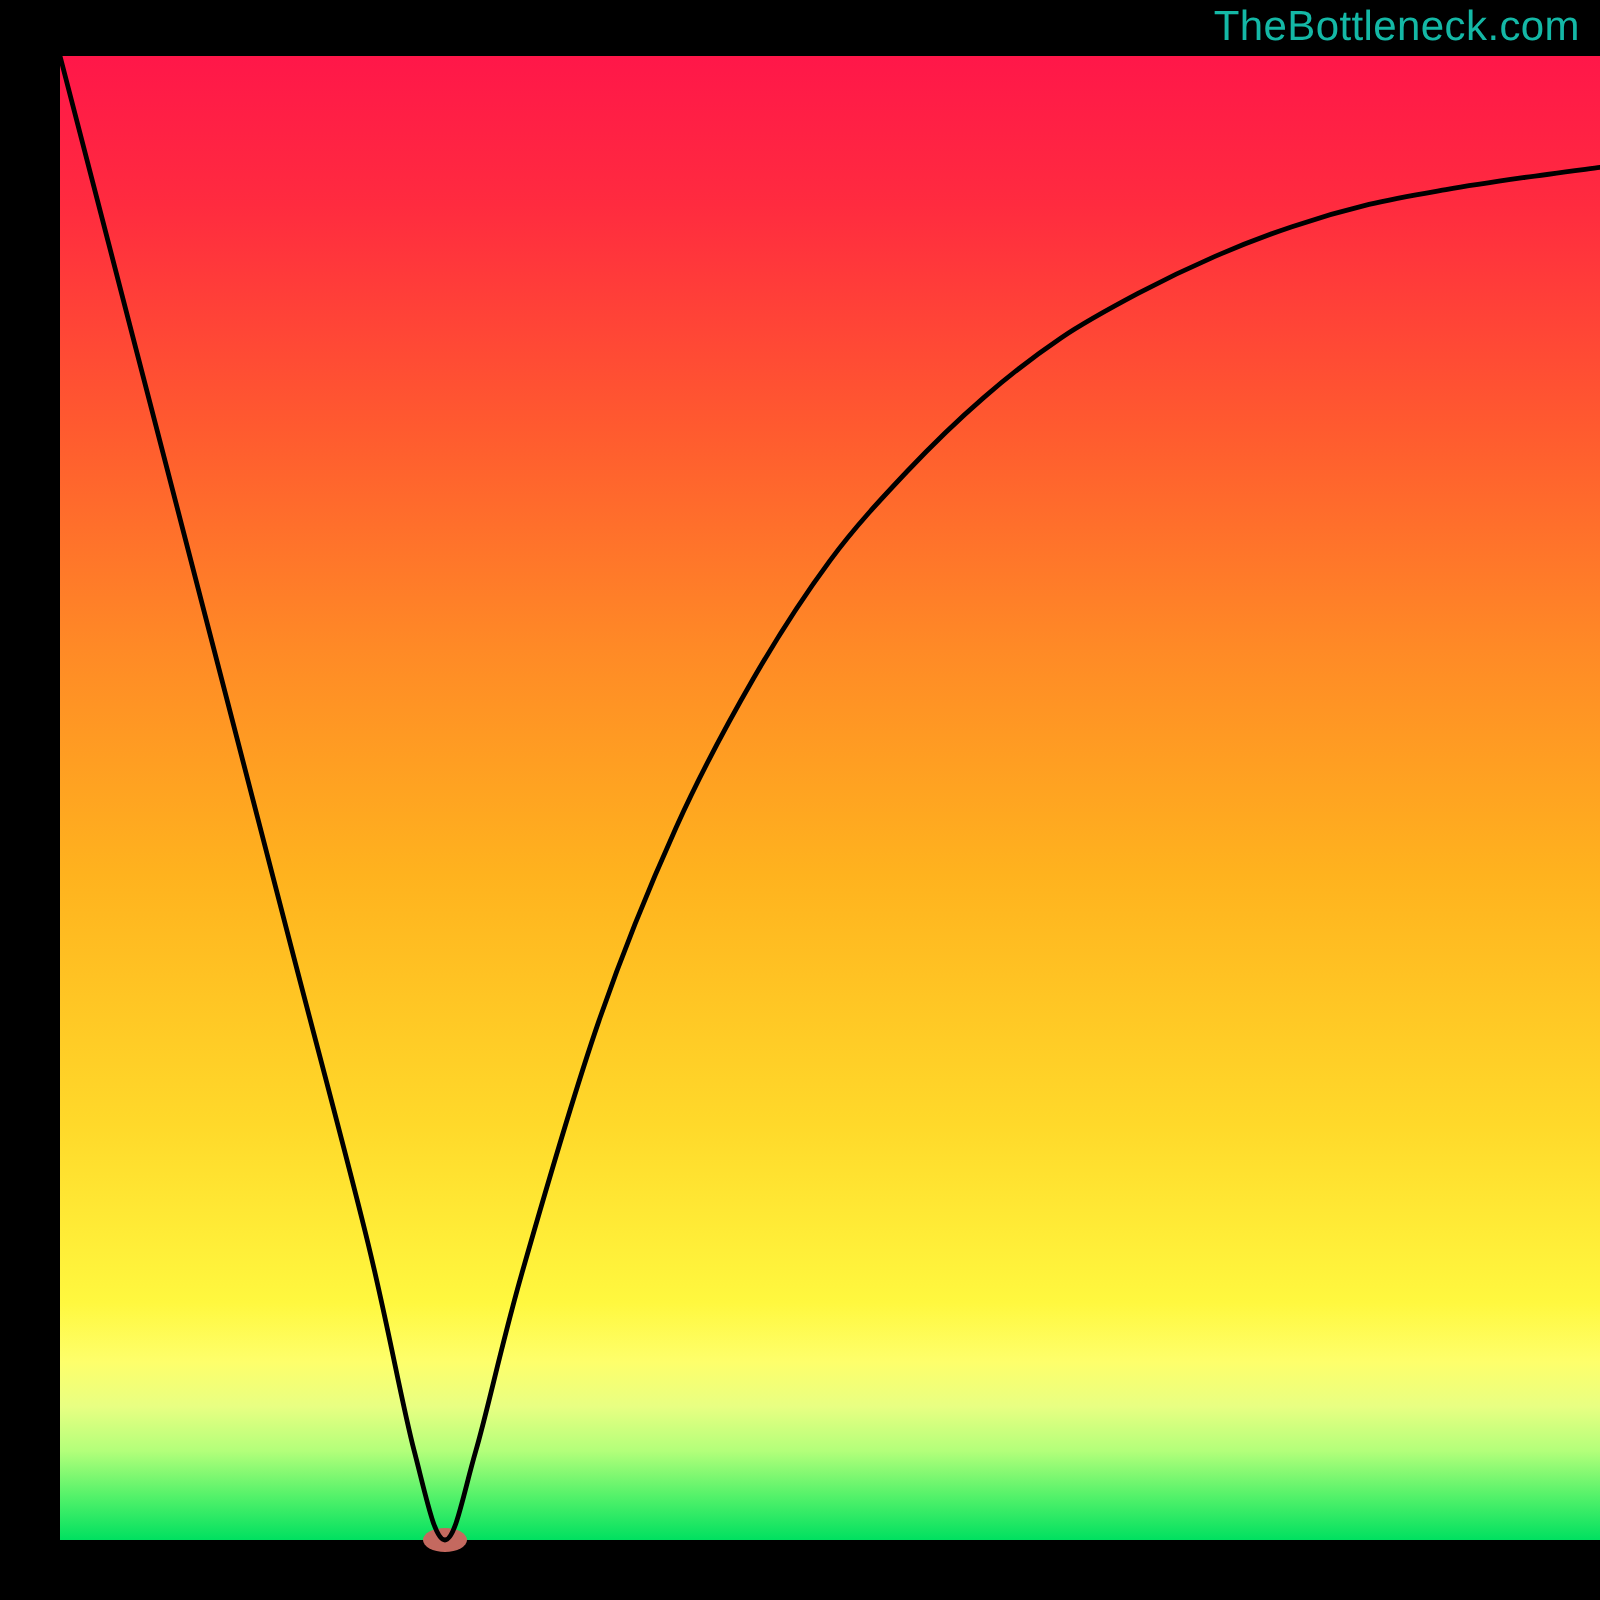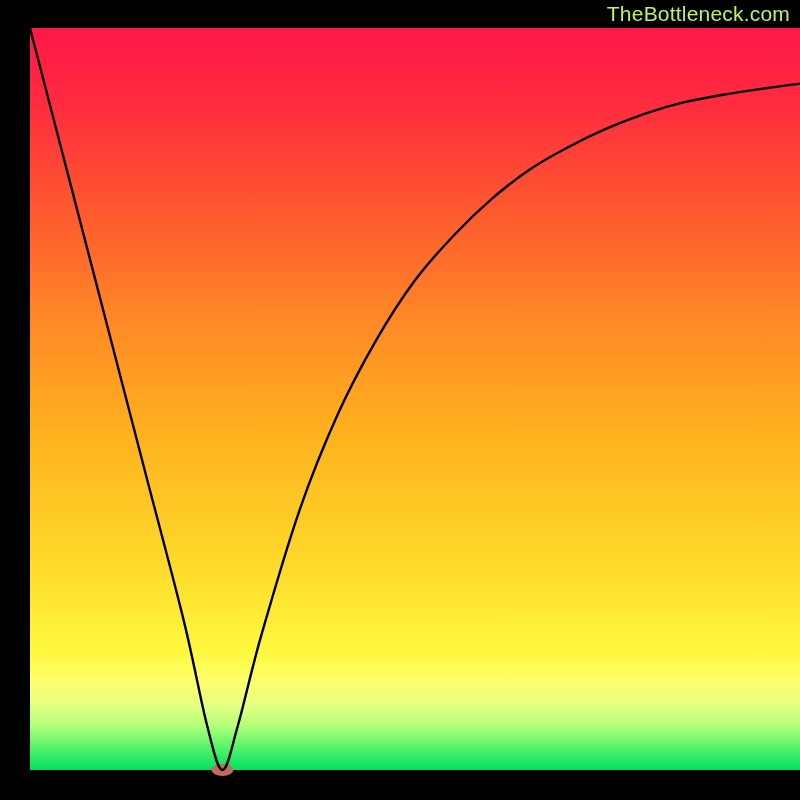--- a/index.html
+++ b/index.html
@@ -14,21 +14,21 @@
   .frame {
     position: relative;
     width: 800px;
     height: 800px;
     background: #000;
   }
   .watermark {
     position: absolute;
     top: 2px;
     right: 10px;
-    color: #bef264;
+    color: #14b8a6;
     font-size: 21px;
     font-weight: 400;
     letter-spacing: 0.2px;
     z-index: 10;
   }
   svg {
     display: block;
   }
 </style>
 </head>

